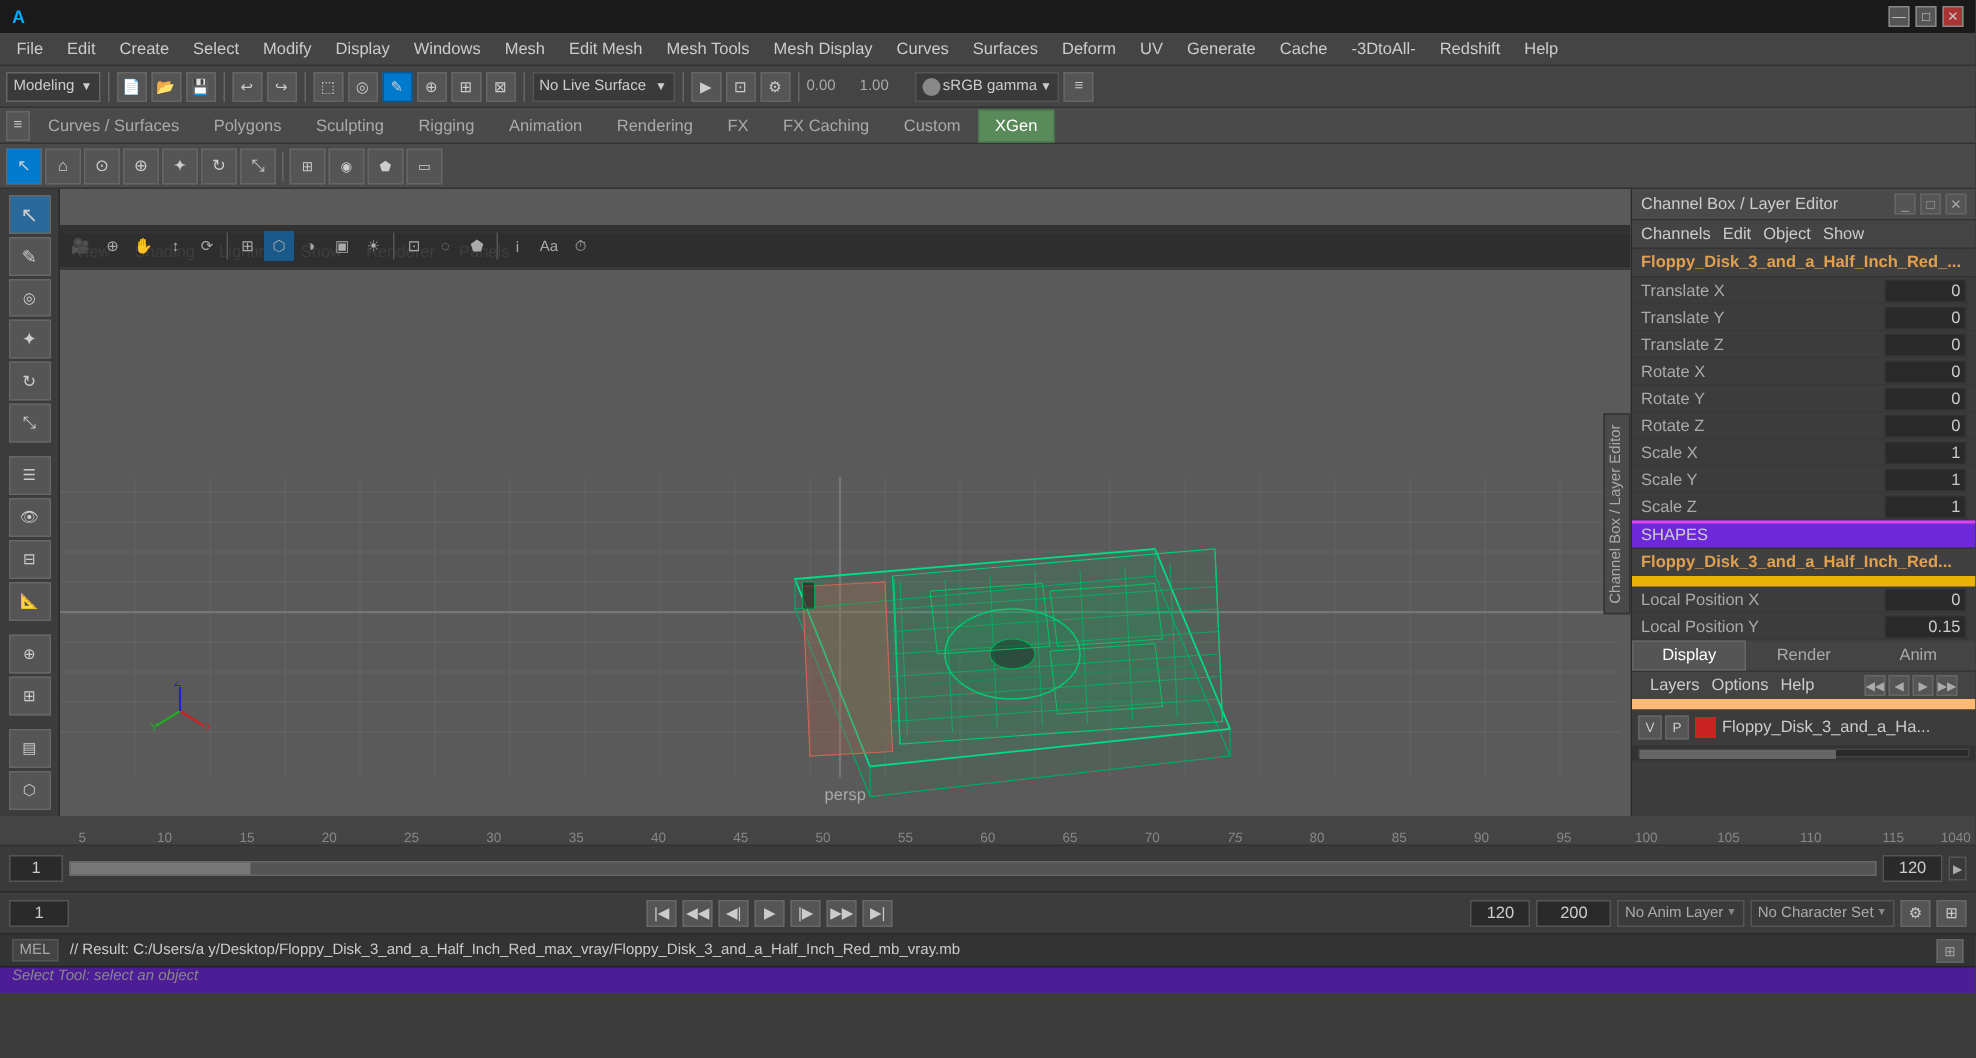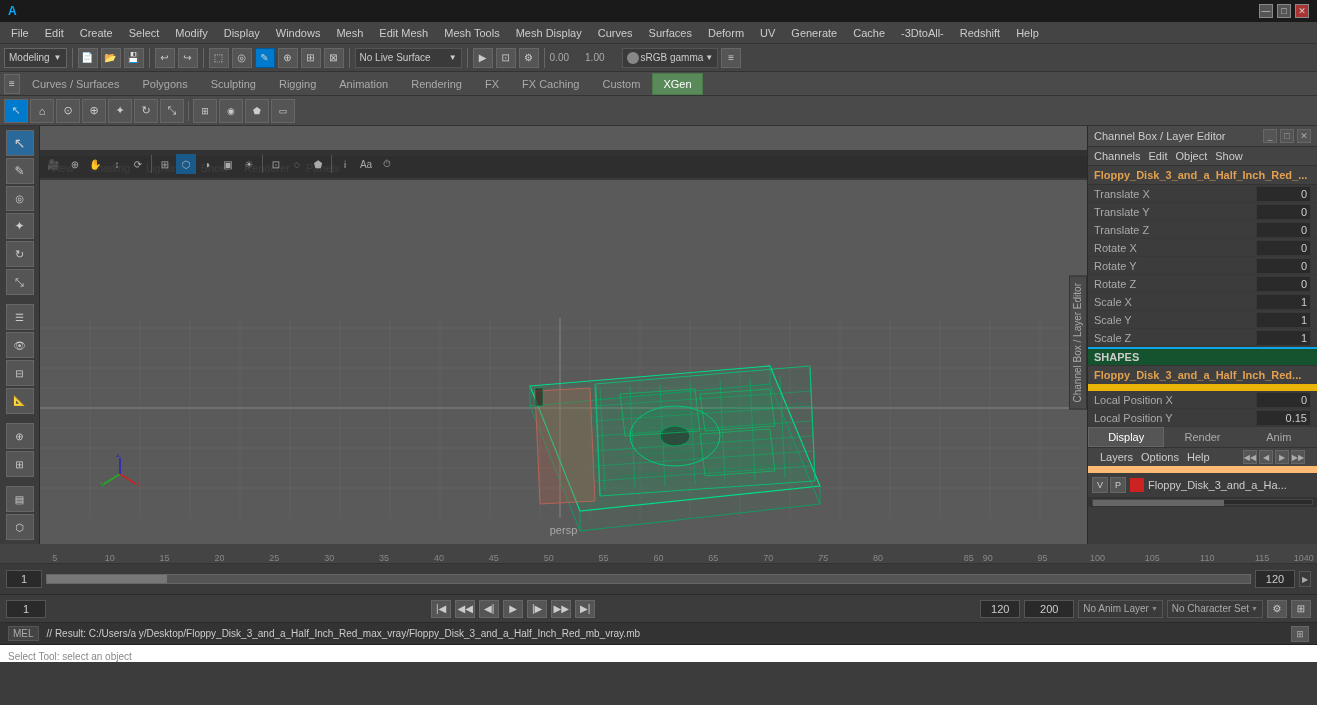--- a/index.html
+++ b/index.html
@@ -294,26 +294,26 @@
       font-size: 11px;
       color: #cccccc;
       text-align: right;
       background: #2a2a2a;
       padding: 1px 3px;
       border: 1px solid #383838;
     }
 
     
     .section-header {
-      background: #14532d;
+      background: #6d28d9;
       padding: 2px 6px;
       font-size: 11px;
       color: #cccccc;
-      font-weight: bold;
-      border-top: 2px solid #0ea5e9;
+      font-weight: normal;
+      border-top: 2px solid #d946ef;
       border-bottom: 1px solid #333;
     }
 
     
     #display-tabs {
       display: flex;
       background: #444;
       border-bottom: 1px solid #333;
     }
     .display-tab {
@@ -607,21 +607,21 @@
   <div class="toolbar-icon">↩</div>
   <div class="toolbar-icon">↪</div>
   <div class="toolbar-separator"></div>
   <div class="toolbar-icon">⬚</div>
   <div class="toolbar-icon">◎</div>
   <div class="toolbar-icon active">✎</div>
   <div class="toolbar-icon">⊕</div>
   <div class="toolbar-icon">⊞</div>
   <div class="toolbar-icon">⊠</div>
   <div class="toolbar-separator"></div>
-  <div style="display:flex;align-items:center;background:#3a3a3a;border:1px solid #555;padding:1px 4px;height:20px;gap:18px;">
+  <div style="display:flex;align-items:center;background:#3a3a3a;border:1px solid #555;padding:1px 4px;height:20px;gap:6px;">
     <span style="font-size:10px;color:#ccc;">No Live Surface</span>
     <span style="font-size:8px;">▼</span>
   </div>
   <div class="toolbar-separator"></div>
   <div class="toolbar-icon">▶</div>
   <div class="toolbar-icon">⊡</div>
   <div class="toolbar-icon">⚙</div>
   <div class="toolbar-separator"></div>
   <div style="display:flex;align-items:center;gap:2px;">
     <span style="font-size:10px;color:#aaa;">0.00</span>
@@ -967,21 +967,21 @@
       <span class="tick-mark" style="left: 29.1667%;">35</span>
       <span class="tick-mark" style="left: 33.3333%;">40</span>
       <span class="tick-mark" style="left: 37.5%;">45</span>
       <span class="tick-mark" style="left: 41.6667%;">50</span>
       <span class="tick-mark" style="left: 45.8333%;">55</span>
       <span class="tick-mark" style="left: 50%;">60</span>
       <span class="tick-mark" style="left: 54.1667%;">65</span>
       <span class="tick-mark" style="left: 58.3333%;">70</span>
       <span class="tick-mark" style="left: 62.5%; font-style: italic;">75</span>
       <span class="tick-mark" style="left: 66.6667%;">80</span>
-      <span class="tick-mark" style="left: 70.8333%; margin-left: 36px;">85</span>
+      <span class="tick-mark" style="left: 70.8333%;">85</span>
       <span class="tick-mark" style="left: 75%;">90</span>
       <span class="tick-mark" style="left: 79.1667%;">95</span>
       <span class="tick-mark" style="left: 83.3333%;">100</span>
       <span class="tick-mark" style="left: 87.5%;">105</span>
       <span class="tick-mark" style="left: 91.6667%;">110</span>
       <span class="tick-mark" style="left: 95.8333%;">115</span>
       <span class="tick-mark" style="left: 99%;">1040</span>
     </div>
 
   <div id="playback-bar">
@@ -1021,15 +1021,15 @@
   <div class="transport-btn">⚙</div>
   <div class="transport-btn">⊞</div>
 </div>
 
 <div id="status-bar">
   <span class="status-label" style="background:#444;border:1px solid #555;padding:1px 4px;">MEL</span>
   <span class="status-result">// Result: C:/Users/a y/Desktop/Floppy_Disk_3_and_a_Half_Inch_Red_max_vray/Floppy_Disk_3_and_a_Half_Inch_Red_mb_vray.mb</span>
   <div class="status-btn">⊞</div>
 </div>
 
-<div style="background:#ffffff;height:18px;display:flex;align-items:flex-end;padding:0 8px;border-top:1px solid #222;">
+<div style="background:#4c1d95;height:18px;display:flex;align-items:flex-start;padding:0 8px;border-top:1px solid #222;font-style:italic;">
   <span style="font-size:10px;color:#888;">Select Tool: select an object</span>
 </div>
 
 </body></html>

